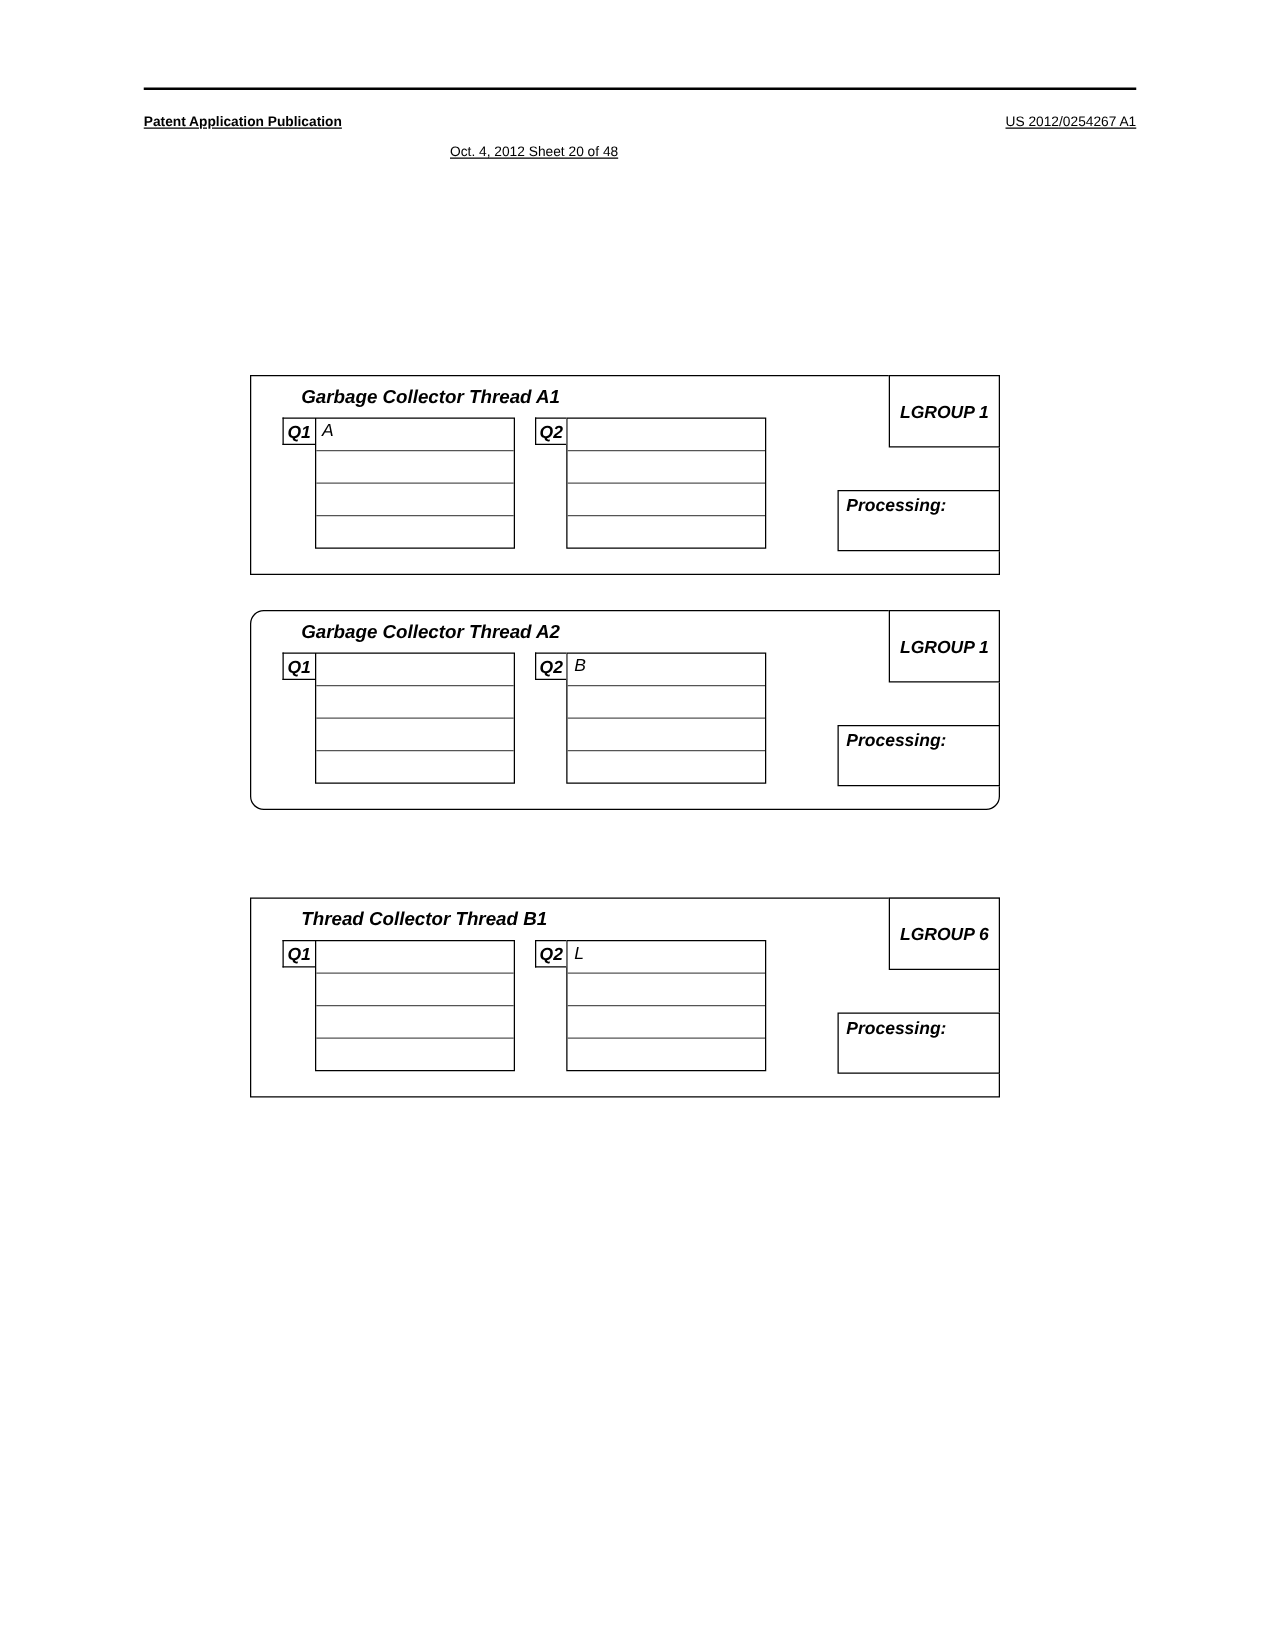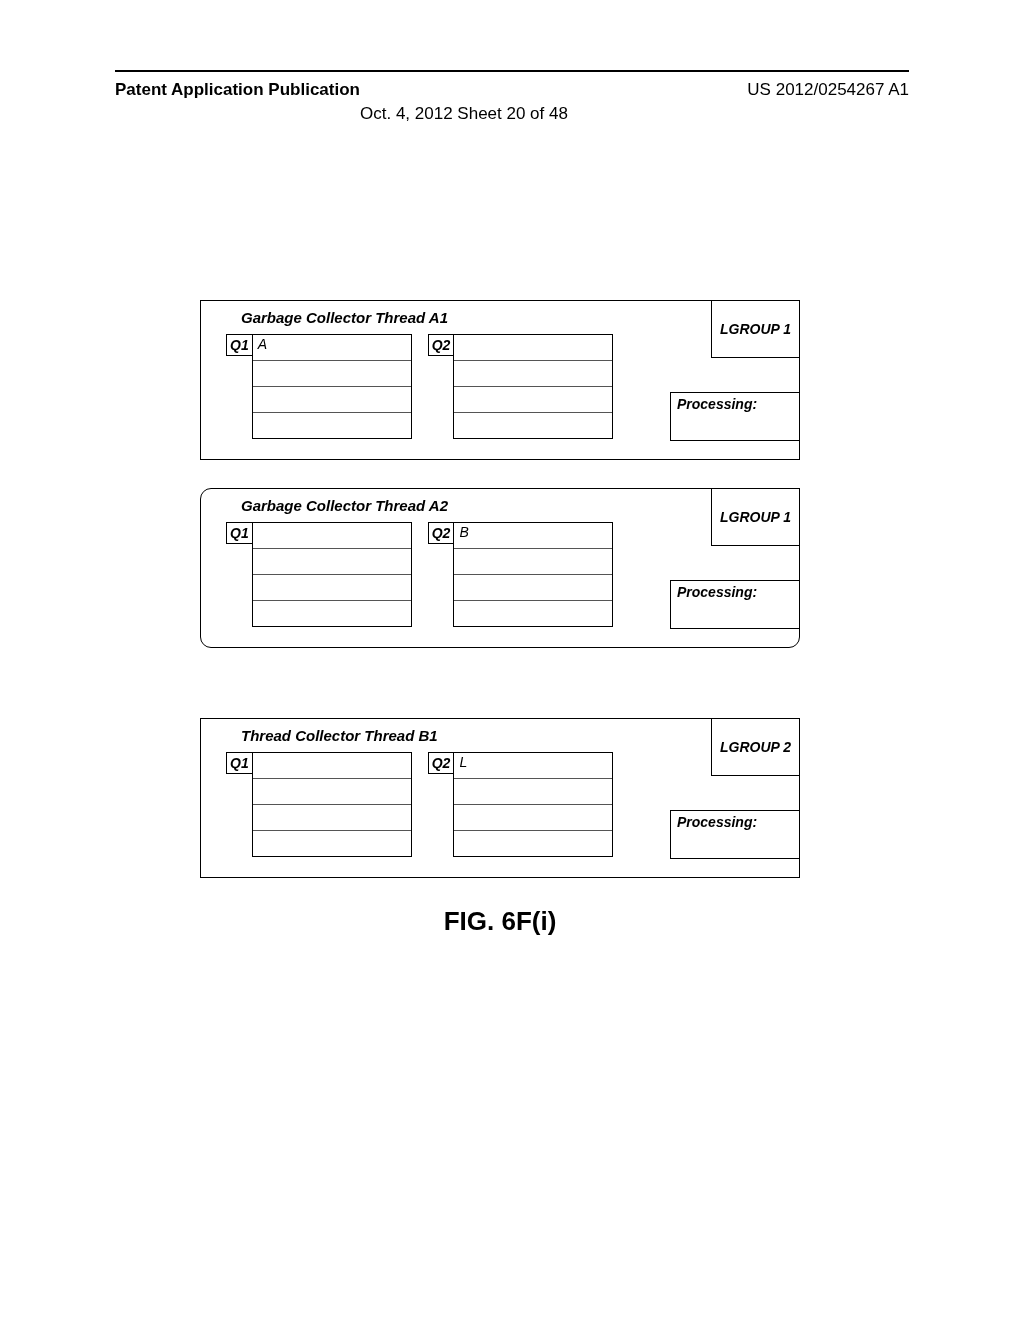--- a/index.html
+++ b/index.html
@@ -12,22 +12,23 @@
     }
     .header-line {
       position: absolute;
       top: 70px;
       left: 115px;
       right: 115px;
       border-top: 2px solid #000;
     }
     .header-text {
       position: absolute;
-      top: 80px;
-      font-size: 17px;
+      top: 92px;
+      font-size: 11px;
+      text-decoration: underline;
     }
     .header-left { left: 115px; font-weight: bold; }
     .header-mid { left: 360px; margin-top: 24px; }
     .header-right { right: 115px; }
     .figure-area {
       position: absolute;
       top: 300px;
       left: 200px;
       width: 600px;
     }
@@ -176,21 +177,21 @@
           <div class="slot"></div>
         </div>
       </div>
     </div>
     <div class="processing-box">Processing:</div>
   </div>
 
   <div class="thread-panel">
     <div class="panel-header">
       <div class="thread-title">Thread Collector Thread B1</div>
-      <div class="lgroup-box">LGROUP 2</div>
+      <div class="lgroup-box">LGROUP 6</div>
     </div>
     <div class="queues-row">
       <div class="queue-block">
         <div class="queue-label">Q1</div>
         <div class="queue-content">
           <div class="slot"></div>
           <div class="slot"></div>
           <div class="slot"></div>
           <div class="slot"></div>
         </div>
@@ -201,14 +202,13 @@
           <div class="slot">L</div>
           <div class="slot"></div>
           <div class="slot"></div>
           <div class="slot"></div>
         </div>
       </div>
     </div>
     <div class="processing-box">Processing:</div>
   </div>
 
-  <div class="figure-label">FIG. 6F(i)</div>
 </div>
 
 </body></html>

